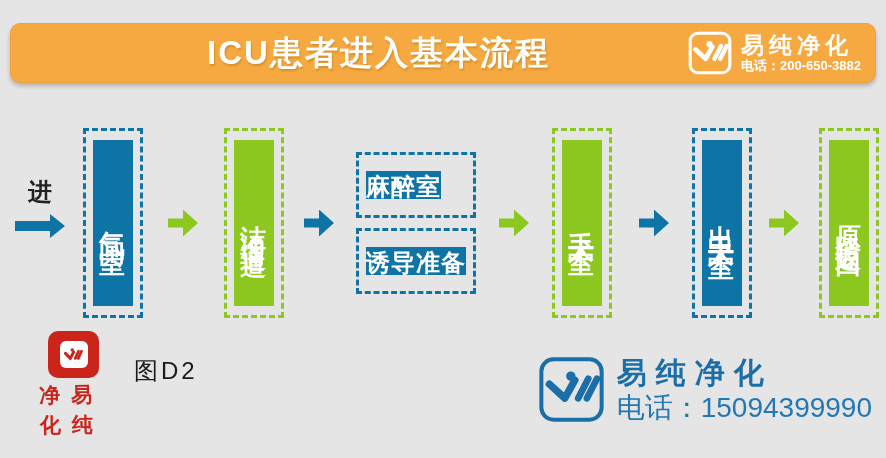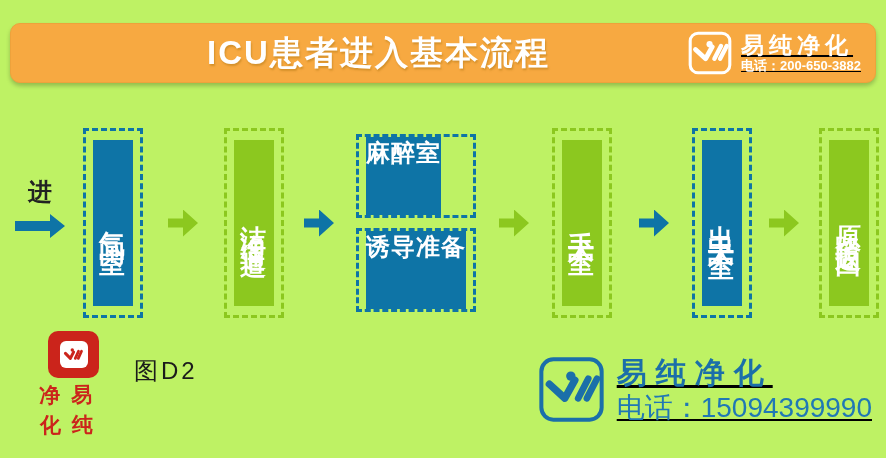--- a/index.html
+++ b/index.html
@@ -1,35 +1,35 @@
 <!DOCTYPE html>
 <html><head>
 <meta charset="utf-8">
 <style>
   html,body { margin:0; padding:0; background:#ffffff; }
   .page {
-    position:relative; width:886px; height:458px; background:#bef264;
+    position:relative; width:886px; height:458px; background:#e5e5e5;
     font-family:"Liberation Sans", sans-serif; overflow:hidden;
   }
 
   
   .banner {
     position:absolute; top:23px; left:10px; width:866px; height:60px;
     background:#F7A941; border:1px solid #eda23c; border-radius:10px;
     box-sizing:border-box; display:flex; align-items:center;
     box-shadow:0 3px 4px rgba(0,0,0,0.22);
   }
   .banner-title {
     flex:1; text-align:center; padding-left:58px;
     font-size:33px; font-weight:bold; color:#ffffff; letter-spacing:2px;
     text-shadow:1px 2px 2px rgba(150,100,0,0.35);
   }
   .banner-brand { display:flex; align-items:center; gap:9px; padding-right:14px; }
   .banner-brand .logo-svg { width:44px; height:44px; color:#ffffff; }
-  .brand-col { display:flex; flex-direction:column; line-height:1.05;text-decoration:underline; }
+  .brand-col { display:flex; flex-direction:column; line-height:1.05; }
   .banner-brand .brand-name {
     font-size:23px; font-weight:bold; color:#ffffff; letter-spacing:5px; white-space:nowrap;
   }
   .banner-brand .brand-phone {
     font-size:13px; font-weight:bold; color:#ffffff; margin-top:2px; white-space:nowrap;
   }
 
   
   .flow {
     position:absolute; top:128px; left:15px; height:190px;
@@ -63,21 +63,21 @@
   }
   .fill.blue  { background:#0E74A6; }
   .fill.green { background:#8CC81F; }
   .vlabel {
     writing-mode:vertical-rl; text-orientation:upright;
     color:#ffffff; font-size:26px; font-weight:bold; letter-spacing:9px;
   }
 
   .stack { width:120px; display:flex; flex-direction:column; gap:10px; }
   .hnode {
-    box-sizing:border-box; width:120px; height:84px; padding:0 7px;
+    box-sizing:border-box; width:120px; height:66px; padding:16px 7px;
     border:3px dashed #0E74A6; display:flex;
   }
   .hlabel { color:#ffffff; font-size:24px; font-weight:bold; letter-spacing:1px; white-space:nowrap; }
 
   
   .m-a { margin-right:25px; } .m-b { margin-right:26px; }
   .m-c { margin-right:20px; } .m-d { margin-right:22px; }
   .m-e { margin-right:23px; } .m-f { margin-right:27px; }
   .m-g { margin-right:17px; } .m-h { margin-right:20px; }
 

